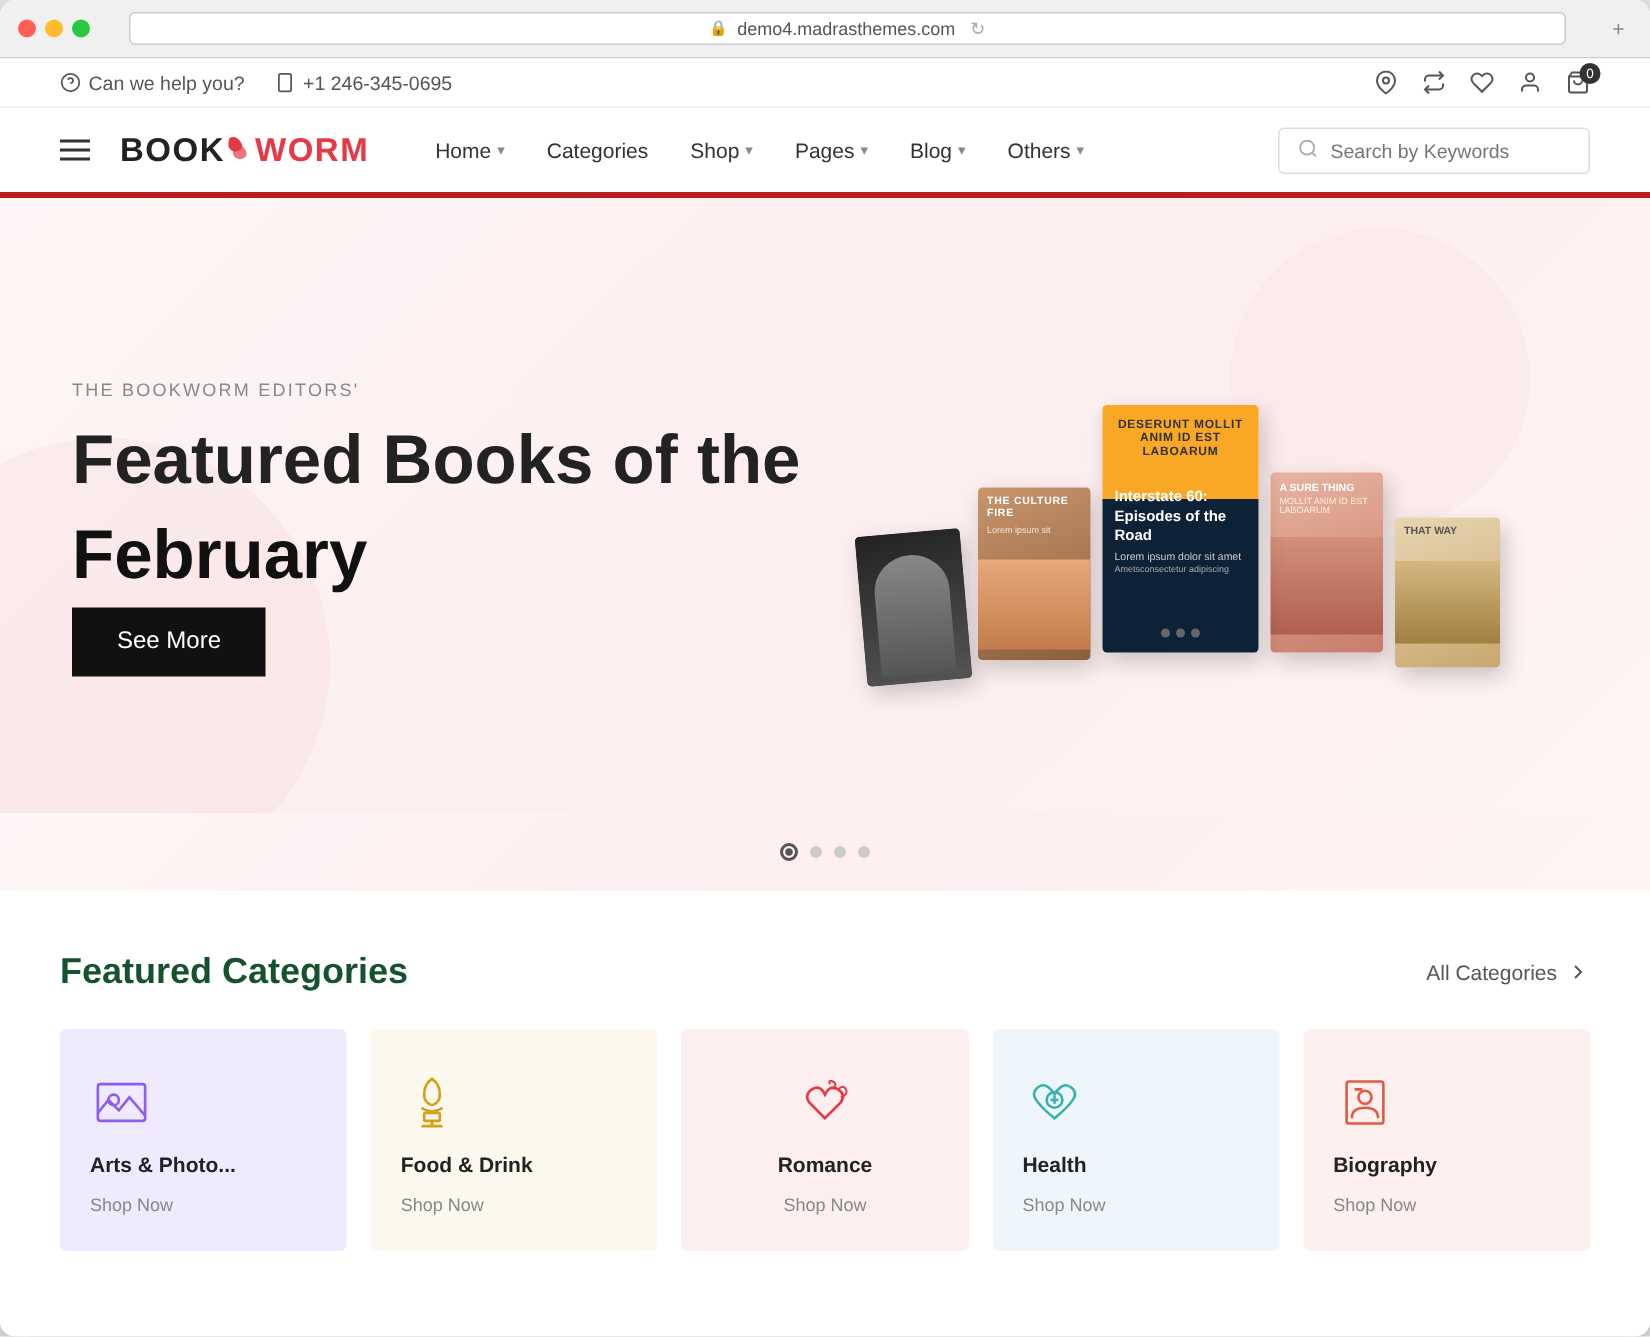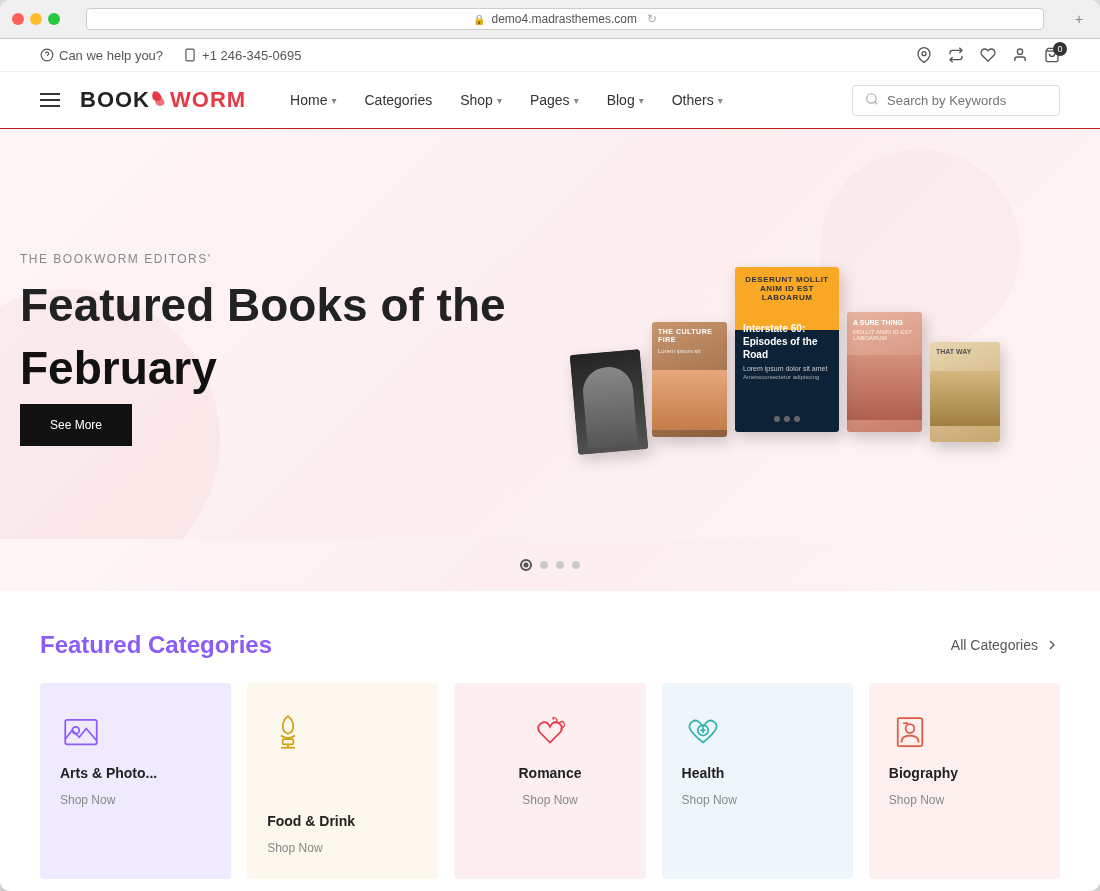--- a/index.html
+++ b/index.html
@@ -112,21 +112,21 @@
       width: 14px; height: 14px;
       border-radius: 50%;
       display: flex;
       align-items: center;
       justify-content: center;
     }
 
     
     .main-nav {
       background: #fff;
-      border-bottom: 1px solid #b91c1c;
+      border-bottom: 4px solid #b91c1c;
       padding: 0 40px;
       display: flex;
       align-items: center;
       gap: 0;
     }
 
     .hamburger-btn {
       cursor: pointer;
       font-size: 18px;
       color: #333;
@@ -204,21 +204,21 @@
     }
 
     .search-icon-nav {
       color: #aaa;
       font-size: 14px;
     }
 
     
     .hero {
       background: linear-gradient(135deg, #fef6f6 0%, #fdeef0 50%, #fff5f5 100%);
-      padding: 60px 40px 30px 20px;
+      padding: 60px 40px 30px 48px;
       position: relative;
       overflow: hidden;
       min-height: 410px;
       display: flex;
       align-items: center;
       justify-content: space-between;
     }
 
     .hero-bg-circle1 {
       position: absolute;
@@ -262,21 +262,21 @@
       font-size: 46px;
       font-weight: 700;
       color: #111;
     }
 
     .hero-btn {
       display: inline-block;
       background: #111;
       color: #fff;
       padding: 14px 30px;
-      font-size: 12px;
+      font-size: 16px;
       font-weight: 500;
       cursor: pointer;
       border: none;
       text-decoration: none;
     }
 
     .hero-books {
       position: relative;
       z-index: 1;
       display: flex;
@@ -338,21 +338,21 @@
     .section-header {
       display: flex;
       align-items: center;
       justify-content: space-between;
       margin-bottom: 24px;
     }
 
     .section-title {
       font-size: 24px;
       font-weight: 700;
-      color: #8b5cf6;
+      color: #14532d;
     }
 
     .all-categories-link {
       display: flex;
       align-items: center;
       gap: 6px;
       font-size: 14px;
       color: #555;
       cursor: pointer;
       text-decoration: none;
@@ -607,21 +607,21 @@
         </div>
 
         <div class="category-card cat-yellow">
           <svg class="cat-icon-svg" viewBox="0 0 48 48" fill="none" stroke="#d4a017" stroke-width="2">
             <path d="M24 6 Q30 10 30 18 Q30 24 24 26 Q18 24 18 18 Q18 10 24 6Z"></path>
             <path d="M16 28 Q24 34 32 28"></path>
             <rect x="18" y="32" width="12" height="6" rx="1"></rect>
             <line x1="24" y1="38" x2="24" y2="42"></line>
             <line x1="16" y1="42" x2="32" y2="42"></line>
           </svg>
-          <div style="font-size:14px; font-weight:600; color:#222;margin-top:48px;">Food &amp; Drink</div>
+          <div style="font-size:14px; font-weight:600; color:#222;">Food &amp; Drink</div>
           <div style="font-size:12px; color:#888;">Shop Now</div>
         </div>
 
         <div class="category-card cat-pink">
           <svg class="cat-icon-svg" viewBox="0 0 48 48" fill="none" stroke="#e63946" stroke-width="2">
             <path d="M24 36 L12 24 Q8 18 14 14 Q20 10 24 18 Q28 10 34 14 Q40 18 36 24 Z"></path>
             <path d="M30 14 Q34 10 30 8 Q26 6 28 10" stroke-width="1.5"></path>
             <path d="M36 20 Q42 18 40 14 Q38 10 34 14" stroke-width="1.5"></path>
           </svg>
           <div style="font-size:14px; font-weight:600; color:#222;">Romance</div>

